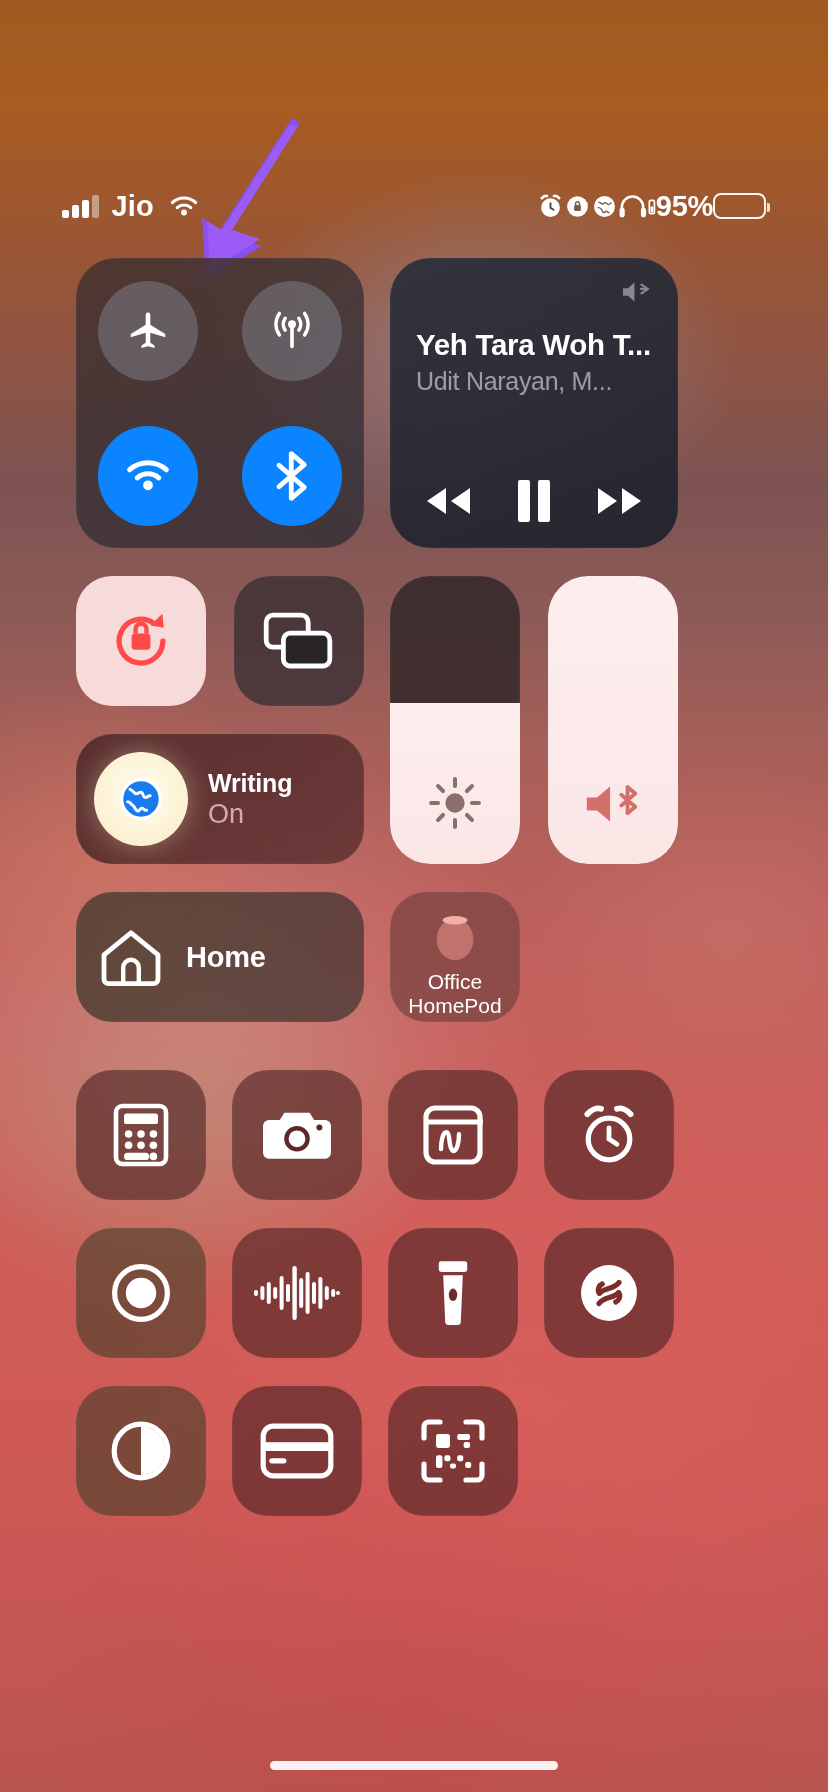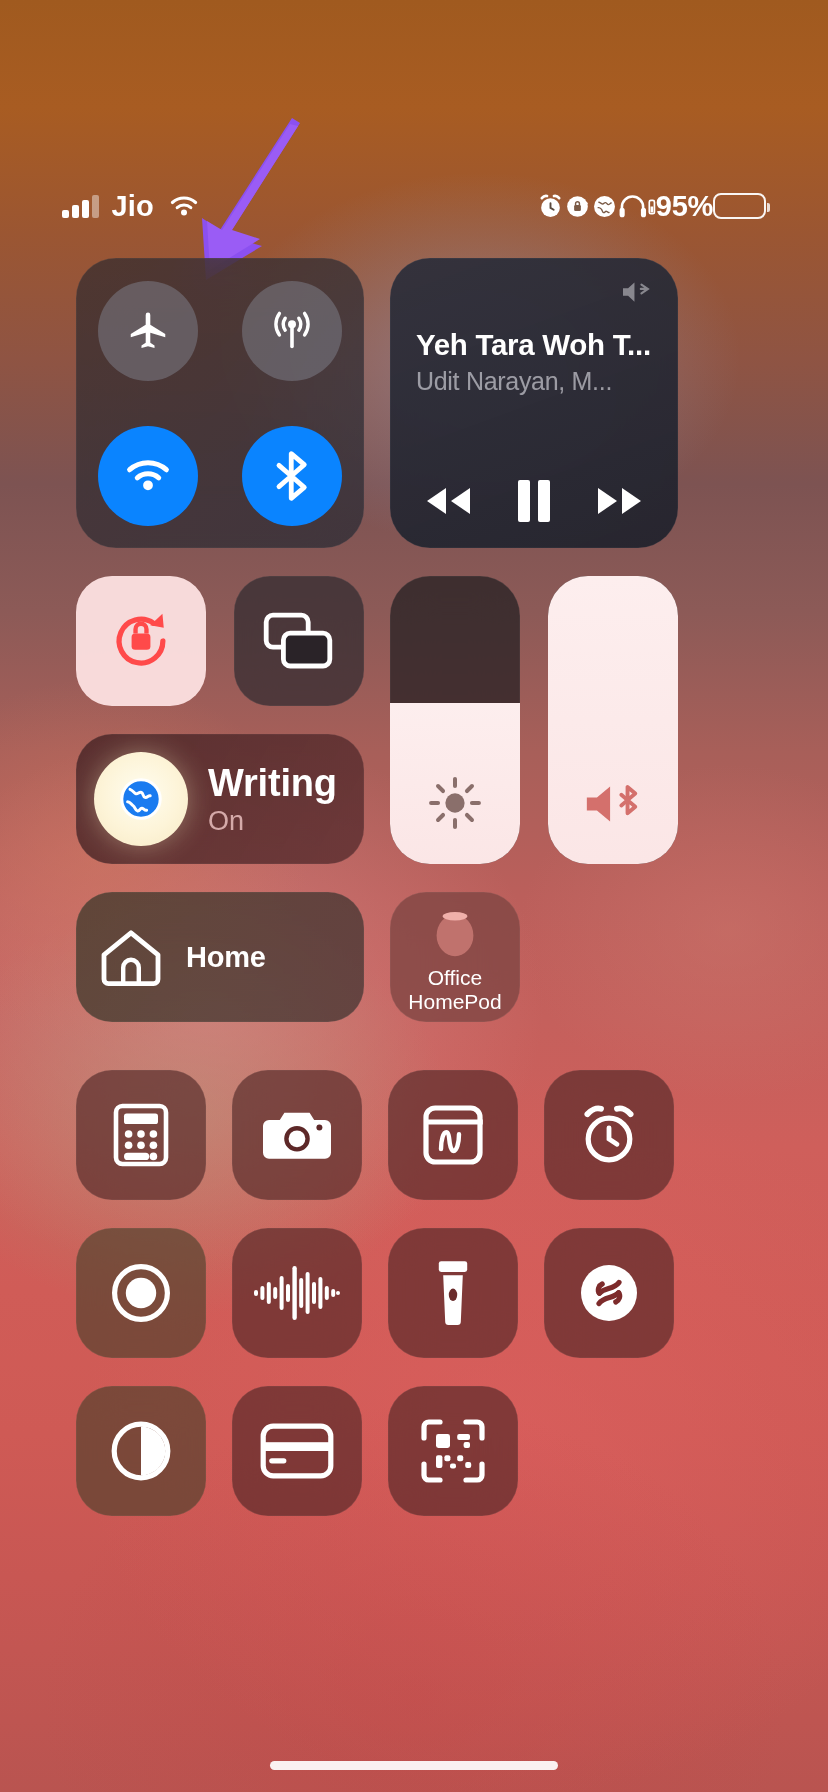--- a/index.html
+++ b/index.html
@@ -136,21 +136,21 @@
     box-shadow:inset 0 0 0 .5px rgba(255,255,255,.07);
   }
   #focus-icon-circle{
     width:94px; height:94px; border-radius:50%;
     background:radial-gradient(circle at 50% 45%, #fffdf0 0%, #fdf4d8 55%, #f7e9c4 100%);
     display:flex; align-items:center; justify-content:center;
     box-shadow:0 0 26px rgba(255,245,200,.35);
     flex:none;
   }
   .focus-text{ margin-left:20px; }
-  .focus-name{ color:#fff; font-size:38px; font-weight:600; letter-spacing:-.2px; }
+  .focus-name{ color:#fff; font-size:25px; font-weight:600; letter-spacing:-.2px; }
   .focus-state{ color:rgba(255,215,215,.72); font-size:27px; margin-top:1px; }
 
   
   #sliders{ margin-left:26px; display:flex; gap:28px; }
   .slider{
     width:130px; height:288px; border-radius:40px; overflow:hidden;
     position:relative; display:flex; align-items:flex-end; justify-content:center;
     background:rgba(30,28,32,.70);
     backdrop-filter:blur(22px); -webkit-backdrop-filter:blur(22px);
     box-shadow:inset 0 0 0 .5px rgba(255,255,255,.07);
@@ -167,21 +167,21 @@
     width:288px; height:130px; border-radius:36px;
     display:flex; align-items:center; padding-left:22px;
     background:linear-gradient(110deg, rgba(56,54,40,.72), rgba(62,50,48,.72));
     backdrop-filter:blur(22px); -webkit-backdrop-filter:blur(22px);
     box-shadow:inset 0 0 0 .5px rgba(255,255,255,.07);
   }
   #home-label{ color:#fff; font-size:29px; font-weight:600; margin-left:22px; letter-spacing:-.2px;text-align:right; }
 
   #homepod-tile{
     margin-left:26px; width:130px; height:130px; border-radius:36px;
-    display:flex; flex-direction:column; align-items:center; justify-content:flex-start;
+    display:flex; flex-direction:column; align-items:center; justify-content:center;
     padding-top:13px;
     background:rgba(120,66,64,.72);
     backdrop-filter:blur(22px); -webkit-backdrop-filter:blur(22px);
     box-shadow:inset 0 0 0 .5px rgba(255,255,255,.07);
   }
   .hp-label{ color:#fff; font-size:21px; line-height:1.14; text-align:center; margin-top:5px; font-weight:500; }
 
   
   #app-grid{
     margin-top:48px; padding:0 62px;

